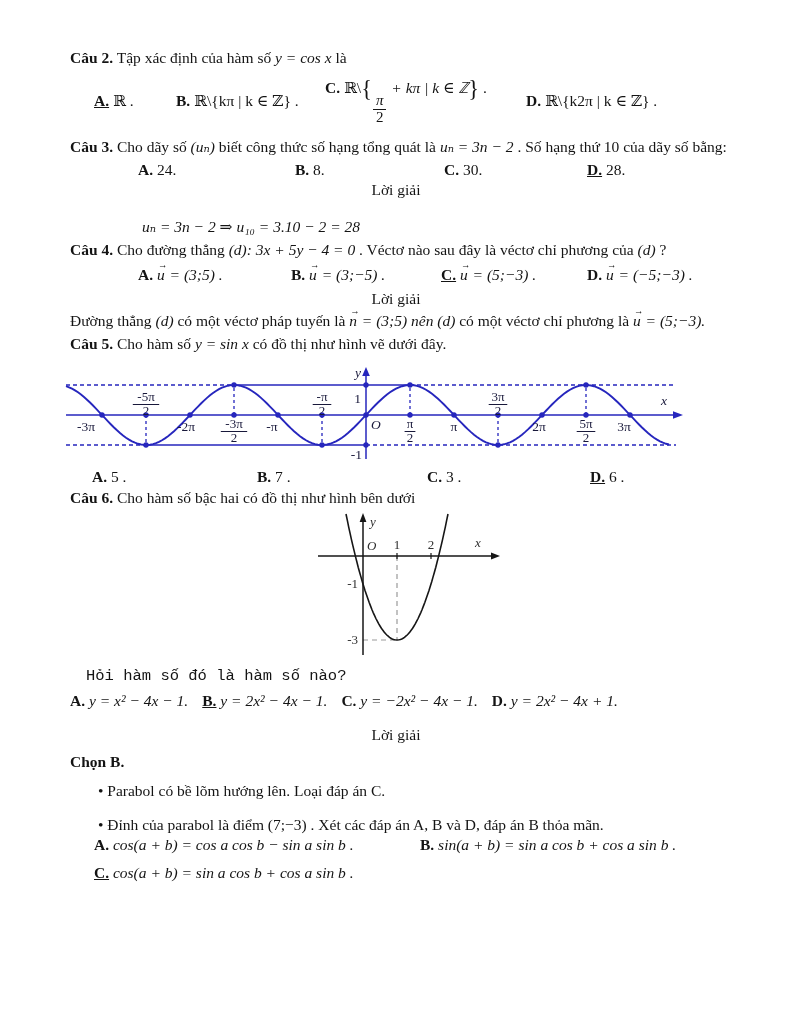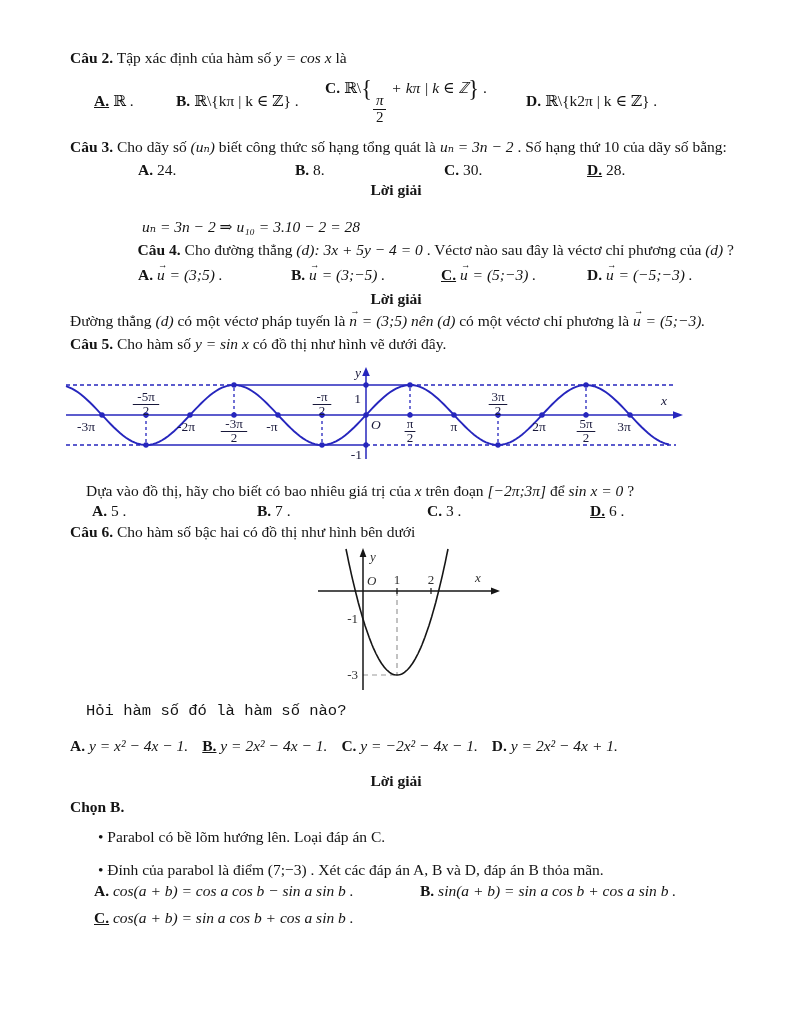--- a/index.html
+++ b/index.html
@@ -3,48 +3,48 @@
 <meta charset="utf-8">
 <style>
   html,body{margin:0;padding:0;width:792px;height:1024px;background:#ffffff;overflow:hidden;}
   body{font-family:"Liberation Serif","DejaVu Serif",serif;font-size:15.5px;color:#141414;line-height:1.32;}
   .page{padding:46px 58px 0 70px;}
   p{margin:0;}
   .stem{white-space:nowrap;}
   .b{font-weight:bold;}
   .m{font-style:italic;}
   .u{text-decoration:underline;}
-  .sol-title{text-align:center;font-weight:bold;width:652px;}
+  .sol-title{text-align:center;font-weight:normal;width:652px;}
   .opts{display:flex;align-items:baseline;}
   .opt{flex:0 0 auto;white-space:nowrap;}
   .frac{display:inline-flex;flex-direction:column;align-items:center;line-height:1.05;vertical-align:-0.8em;font-size:0.97em;padding:0 1px;}
   .fnum{border-bottom:1.2px solid #141414;padding:0 3px;}
   .bb{font-size:1.45em;line-height:1;vertical-align:-0.12em;}
   .vec{font-style:italic;position:relative;display:inline-block;margin-right:1px;}
   .vec::after{content:"\2192";position:absolute;left:1px;top:-0.60em;font-size:0.6em;font-style:normal;}
   .bullet{padding-left:28px;}
   svg text{font-family:"Liberation Serif","DejaVu Serif",serif;}
   #q2s{margin-top:2px;}
   #q2o{margin-top:13px;height:40px;align-items:center;}
   #q3s{margin-top:16px;}
   #q3o{margin-top:2px;}
   #lg3{margin-top:0;}
   #q3f{margin-top:16px;margin-left:72px;}
-  #q4s{margin-top:3px;text-align:right;}
+  #q4s{margin-top:3px;}
   #q4o{margin-top:4px;}
   #lg4{margin-top:4px;}
   #q4sol{margin-top:1px;white-space:nowrap;}
   #q5s{margin-top:3px;}
   #sine-chart{margin-top:8px;margin-left:-12px;width:640px;height:104px;position:relative;}
   #q5q{margin-top:14px;padding-left:16px;}
   #q5o{}
   #q6s{margin-top:1px;}
   #para-chart{margin-top:1px;margin-left:238px;width:200px;height:152px;position:relative;}
   #q6q{margin-top:5px;padding-left:16px;font-family:Liberation Mono, monospace;}
-  #q6o{margin-top:15px;gap:14px;}
+  #q6o{margin-top:4px;gap:14px;}
   #lg6{margin-top:14px;}
   #chonb{margin-top:6px;}
   #bul1{margin-top:9px;}
   #bul2{margin-top:13px;}
   #q7s{margin-top:11px;}
   #q7o1{}
   #q7o2{margin-top:7px;}
 </style>
 </head>
 <body>
@@ -152,21 +152,20 @@
         <line x1="518.7" y1="68.5" x2="537.3" y2="68.5" stroke="#18183a" stroke-width="1"></line>
         <text x="528" y="79" fill="#18183a" font-size="13" text-anchor="middle">2</text>
         <text x="566" y="68" fill="#18183a" font-size="13.5" text-anchor="middle">3π</text>
         <text x="303" y="40" fill="#18183a" font-size="13.5" text-anchor="end">1</text>
         <text x="304" y="96" fill="#18183a" font-size="13.5" text-anchor="end">-1</text>
         <text x="313" y="66" fill="#18183a" font-size="13.5" text-anchor="start" font-style="italic">O</text>
         <text x="303" y="14" fill="#18183a" font-size="13.5" text-anchor="end" font-style="italic">y</text>
         <text x="606" y="42" fill="#18183a" font-size="13.5" text-anchor="middle" font-style="italic">x</text>
       </svg></div>
 
-  <p class="stem" id="q5q"><span>Dựa vào đồ thị, hãy cho biết có bao nhiêu giá trị của </span><span class="m">x</span><span> trên đoạn </span><span class="m">[−2π;3π]</span><span> để </span><span class="m">sin x = 0</span><span> ?</span></p>
 
   <div class="opts" id="q5o">
     <span class="opt" style="margin-left:22px;width:165px"><b>A.</b> <span>5 .</span></span>
     <span class="opt" style="width:170px"><b>B.</b> <span>7 .</span></span>
     <span class="opt" style="width:163px"><b>C.</b> <span>3 .</span></span>
     <span class="opt"><b class="u">D.</b> <span>6 .</span></span>
   </div>
 
   <p class="stem" id="q6s"><b>Câu 6.</b><span> Cho hàm số bậc hai có đồ thị như hình bên dưới</span></p>
 

